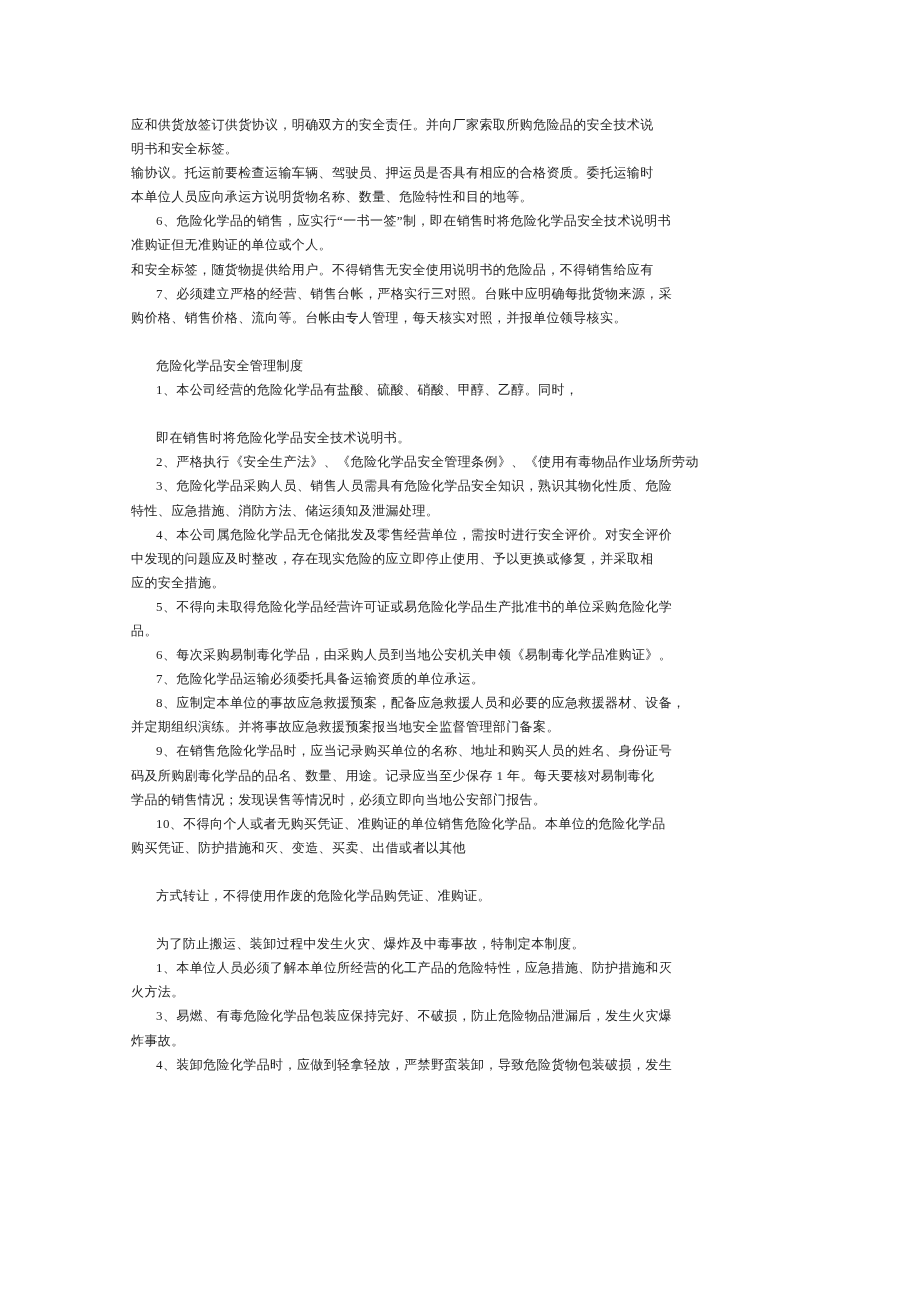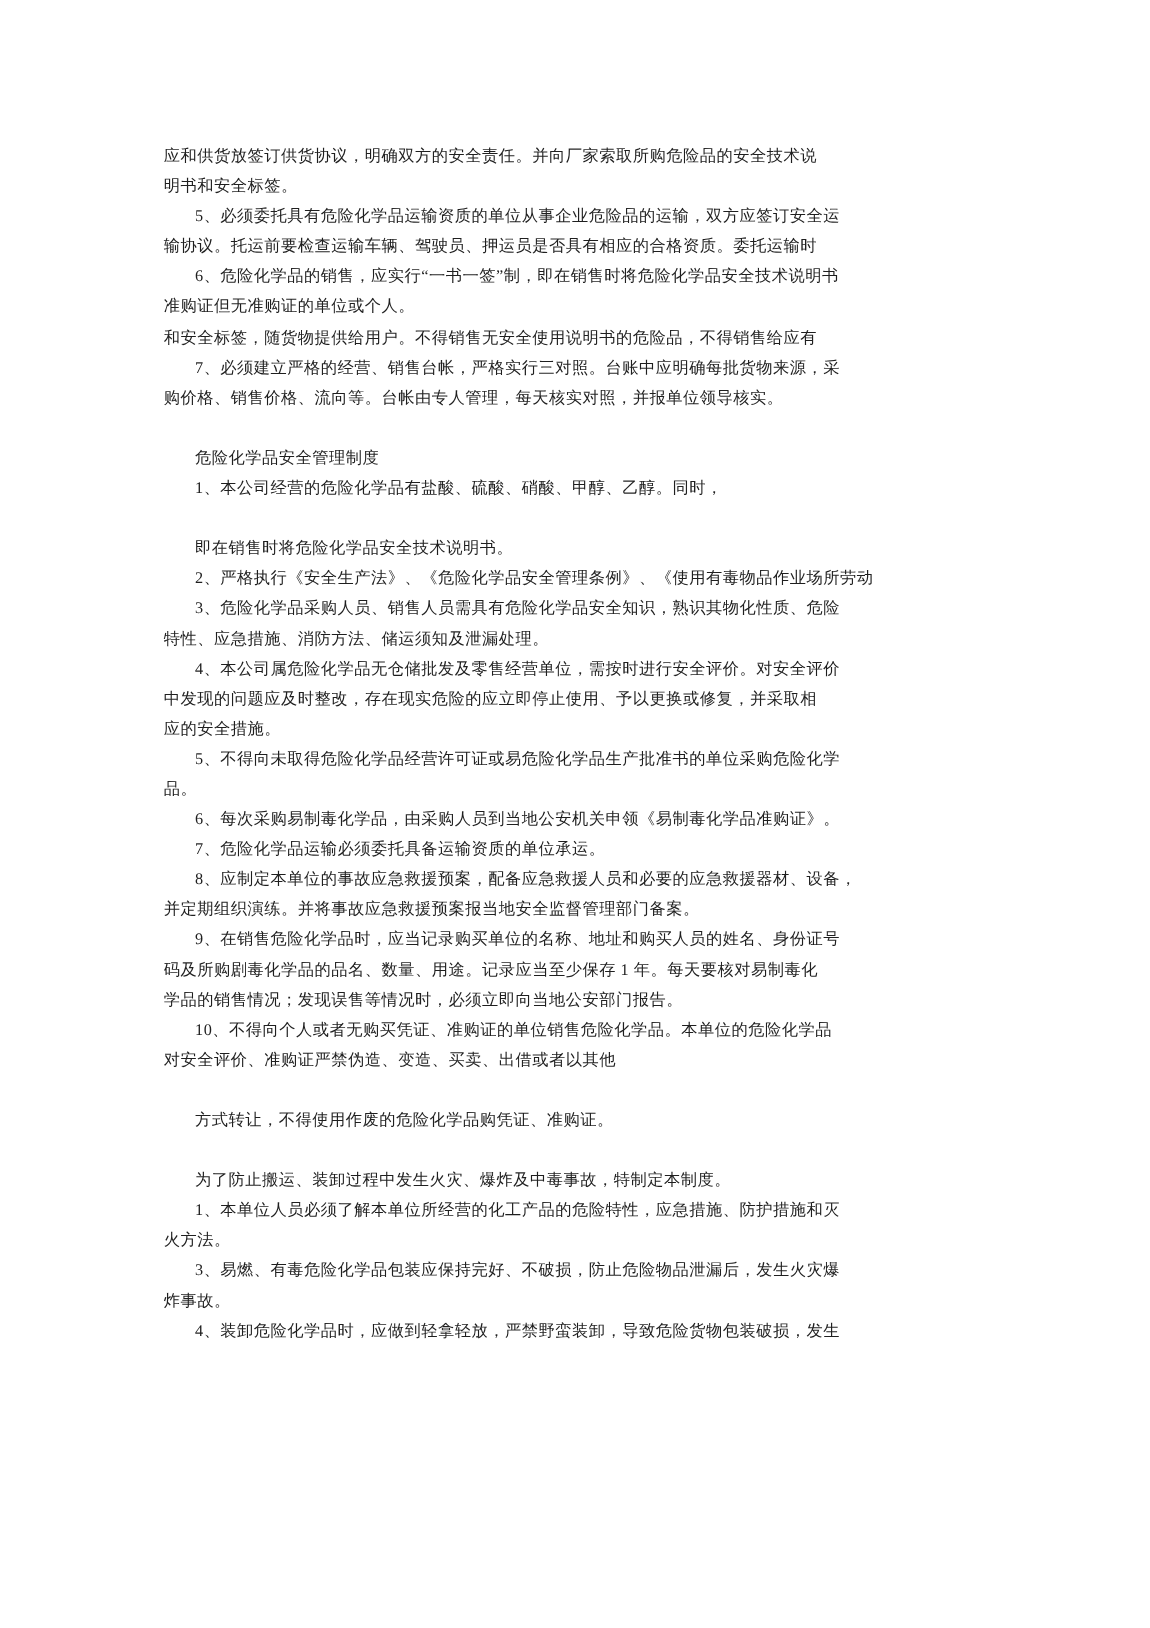--- a/index.html
+++ b/index.html
@@ -43,22 +43,22 @@
     
   }
 </style>
 </head>
 <body>
 
 <div class="page">
   <div class="doc-body" id="doc-body" style="color: rgb(31, 31, 31);">
       <div class="text-line">应和供货放签订供货协议，明确双方的安全责任。并向厂家索取所购危险品的安全技术说</div>
       <div class="text-line">明书和安全标签。</div>
-      <div class="text-line indent">5、必须委托具有危险化学品运输资质的单位从事企业危险品的运输，双方应签订安全运</div>
       <div class="text-line">输协议。托运前要检查运输车辆、驾驶员、押运员是否具有相应的合格资质。委托运输时</div>
+      <div class="text-line">本单位人员应向承运方说明货物名称、数量、危险特性和目的地等。</div>
       <div class="text-line indent">6、危险化学品的销售，应实行“一书一签”制，即在销售时将危险化学品安全技术说明书</div>
       <div class="text-line">准购证但无准购证的单位或个人。</div>
       <div class="text-line">和安全标签，随货物提供给用户。不得销售无安全使用说明书的危险品，不得销售给应有</div>
       <div class="text-line indent">7、必须建立严格的经营、销售台帐，严格实行三对照。台账中应明确每批货物来源，采</div>
       <div class="text-line">购价格、销售价格、流向等。台帐由专人管理，每天核实对照，并报单位领导核实。</div>
       <div class="text-line blank"></div>
       <div class="text-line indent">危险化学品安全管理制度</div>
       <div class="text-line indent">1、本公司经营的危险化学品有盐酸、硫酸、硝酸、甲醇、乙醇。同时，</div>
       <div class="text-line blank"></div>
       <div class="text-line indent">即在销售时将危险化学品安全技术说明书。</div>
@@ -71,21 +71,21 @@
       <div class="text-line indent">5、不得向未取得危险化学品经营许可证或易危险化学品生产批准书的单位采购危险化学</div>
       <div class="text-line">品。</div>
       <div class="text-line indent">6、每次采购易制毒化学品，由采购人员到当地公安机关申领《易制毒化学品准购证》。</div>
       <div class="text-line indent">7、危险化学品运输必须委托具备运输资质的单位承运。</div>
       <div class="text-line indent">8、应制定本单位的事故应急救援预案，配备应急救援人员和必要的应急救援器材、设备，</div>
       <div class="text-line">并定期组织演练。并将事故应急救援预案报当地安全监督管理部门备案。</div>
       <div class="text-line indent">9、在销售危险化学品时，应当记录购买单位的名称、地址和购买人员的姓名、身份证号</div>
       <div class="text-line">码及所购剧毒化学品的品名、数量、用途。记录应当至少保存 1 年。每天要核对易制毒化</div>
       <div class="text-line">学品的销售情况；发现误售等情况时，必须立即向当地公安部门报告。</div>
       <div class="text-line indent">10、不得向个人或者无购买凭证、准购证的单位销售危险化学品。本单位的危险化学品</div>
-      <div class="text-line">对安全评价、准购证严禁伪造、变造、买卖、出借或者以其他</div>
+      <div class="text-line">购买凭证、防护措施和灭、变造、买卖、出借或者以其他</div>
       <div class="text-line blank"></div>
       <div class="text-line indent">方式转让，不得使用作废的危险化学品购凭证、准购证。</div>
       <div class="text-line blank"></div>
       <div class="text-line indent">为了防止搬运、装卸过程中发生火灾、爆炸及中毒事故，特制定本制度。</div>
       <div class="text-line indent">1、本单位人员必须了解本单位所经营的化工产品的危险特性，应急措施、防护措施和灭</div>
       <div class="text-line">火方法。</div>
       <div class="text-line indent">3、易燃、有毒危险化学品包装应保持完好、不破损，防止危险物品泄漏后，发生火灾爆</div>
       <div class="text-line">炸事故。</div>
       <div class="text-line indent">4、装卸危险化学品时，应做到轻拿轻放，严禁野蛮装卸，导致危险货物包装破损，发生</div>
     </div>

